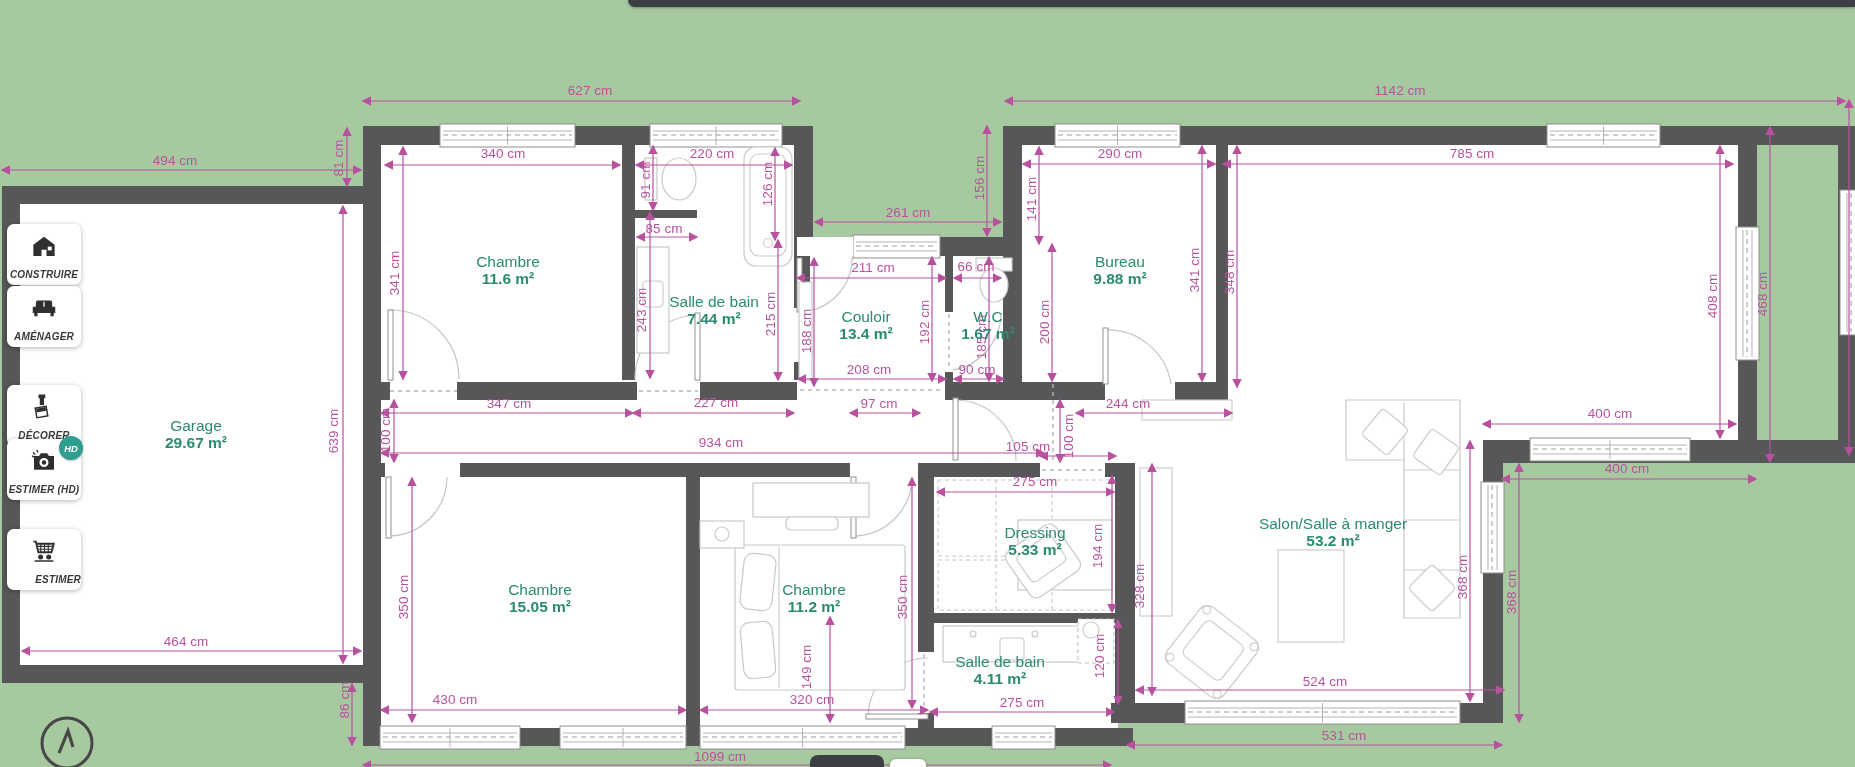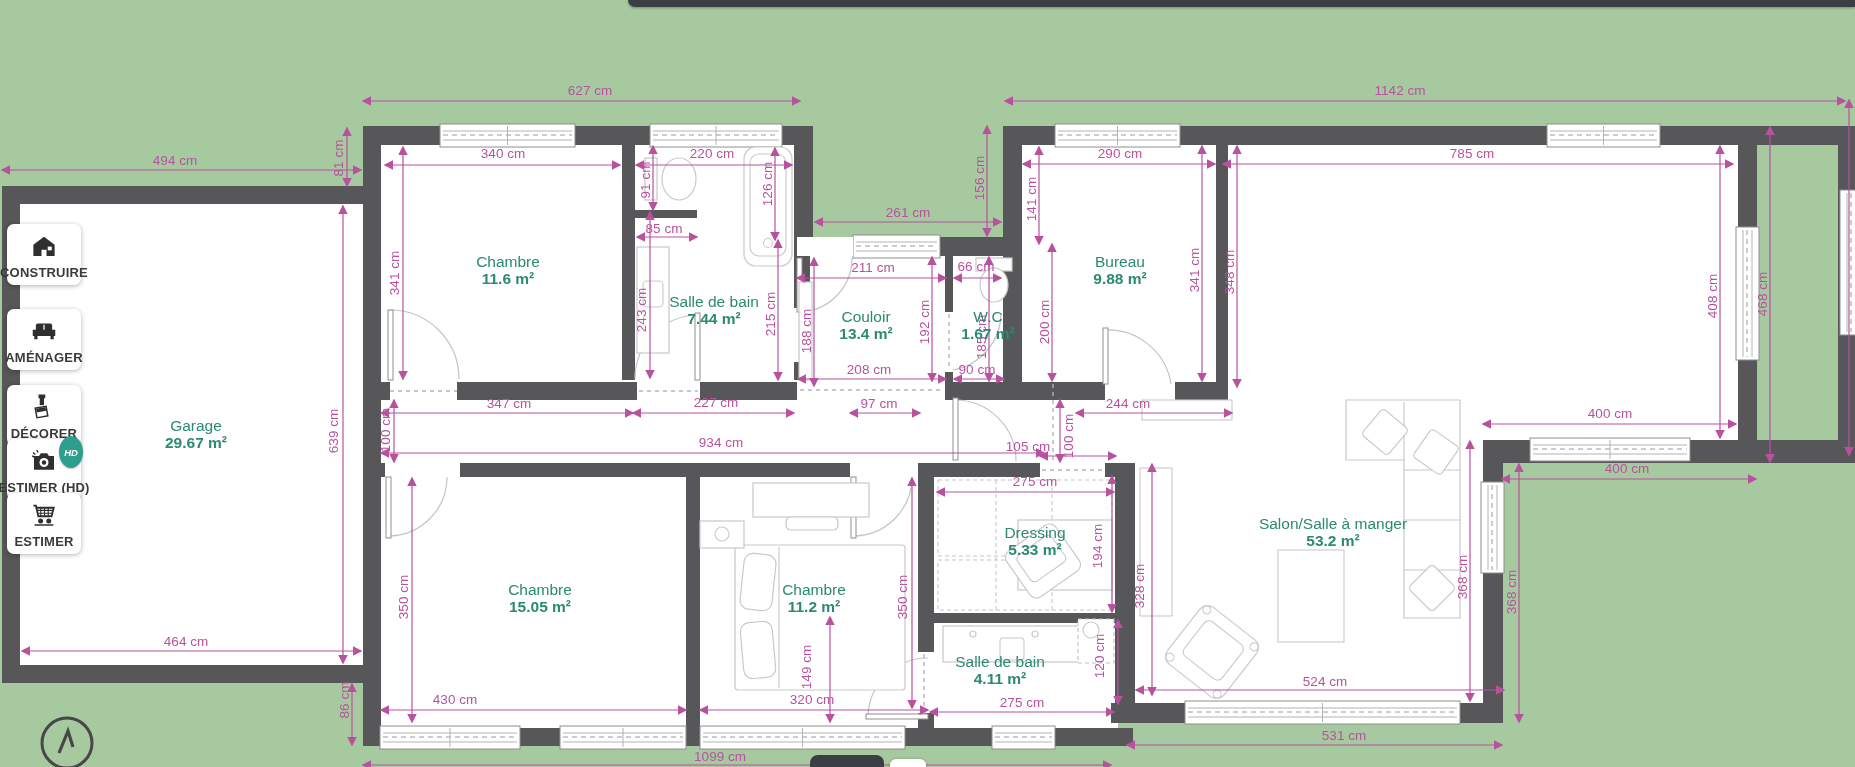--- a/index.html
+++ b/index.html
@@ -21,22 +21,22 @@
   .dim{stroke:var(--pink,#b8529f);stroke-width:1.2;fill:none;}
   .dimt{fill:var(--pink,#b8529f);font-size:13.5px;}
   .roomn{fill:var(--green,#2b8a71);font-size:15.5px;}
   .rooma{fill:var(--green,#2b8a71);font-size:15.5px;font-weight:bold;}
   
   .sbtn{position:absolute;left:7px;width:74px;height:61px;background:#fff;border-radius:7px;
         box-shadow:0 1px 5px rgba(0,0,0,.3);display:flex;flex-direction:column;align-items:center;
         justify-content:flex-end;padding-bottom:5px;box-sizing:border-box;cursor:pointer;}
   .sicon{position:absolute;top:7px;left:50%;transform:translateX(-50%);width:30px;height:30px;}
   .sicon svg{position:static;width:30px;height:30px;}
-  .slabel{font-size:13px;font-weight:bold;color:#3a3a3a;letter-spacing:.2px;white-space:nowrap;}
-  .hd-badge{position:absolute;top:-3px;right:-2px;width:24px;height:32px;border-radius:50%;
+  .slabel{font-size:10px;font-weight:bold;color:#3a3a3a;letter-spacing:.2px;white-space:nowrap;font-style:italic;}
+  .hd-badge{position:absolute;top:-3px;right:-2px;width:24px;height:24px;border-radius:50%;
         background:var(--teal,#2e9e8f);color:#fff;font-size:9.5px;font-style:italic;font-weight:bold;
         display:flex;align-items:center;justify-content:center;box-shadow:0 1px 2px rgba(0,0,0,.25);}
   #topbar{position:absolute;left:628px;top:0;width:1227px;height:7px;background:#3b3e43;
         border-bottom-left-radius:8px;box-shadow:0 1px 3px rgba(0,0,0,.3);}
   #compass{position:absolute;left:38px;top:714px;width:58px;height:58px;cursor:pointer;}
   #pill-dark{position:absolute;left:810px;top:755px;width:74px;height:14px;background:#3b3e43;
         border-radius:8px 8px 0 0;}
   #pill-light{position:absolute;left:890px;top:759px;width:36px;height:10px;background:#fff;
         border-radius:6px 6px 0 0;box-shadow:0 0 3px rgba(0,0,0,.25);}
 </style>
@@ -403,21 +403,21 @@
 
   <div id="topbar"></div>
   <div id="sidebar">
       <div class="sbtn" style="top: 224px;">
     <span class="sicon"><svg viewBox="0 0 24 24">
             <path d="M3.5 20V11L12 4.5 20.5 11v9H14v-5h-4v5z" fill="#2f2f2f"></path>
             <rect x="15" y="12.5" width="3.2" height="3" fill="#fff"></rect>
           </svg></span>
     <span class="slabel">CONSTRUIRE</span>
   </div>
-      <div class="sbtn" style="top: 309px; align-items: center;">
+      <div class="sbtn" style="top: 286px; align-items: center;">
     <span class="sicon"><svg viewBox="0 0 24 24">
             <rect x="5.5" y="6" width="13" height="6" rx="1.5" fill="#2f2f2f"></rect>
             <path d="M3 11h18v5H3z" fill="#2f2f2f"></path>
             <rect x="4.2" y="16" width="2.6" height="2.6" fill="#2f2f2f"></rect>
             <rect x="17.2" y="16" width="2.6" height="2.6" fill="#2f2f2f"></rect>
             <line x1="12" y1="7" x2="12" y2="11" stroke="#fff"></line>
           </svg></span>
     <span class="slabel">AMÉNAGER</span>
   </div>
       <div class="sbtn" style="top: 385px;">
@@ -435,21 +435,21 @@
       <div class="sbtn" style="top: 439.4px;">
     <span class="sicon"><svg viewBox="0 0 24 24">
             <path d="M4 8h4l1.5-2.2h5L16 8h4v11H4z" fill="#2f2f2f"></path>
             <circle cx="12" cy="13.2" r="3.6" fill="#fff"></circle>
             <circle cx="12" cy="13.2" r="1.8" fill="#2f2f2f"></circle>
             <path d="M3.2 5.2l1.8 1.6M6.2 3.2l1 1.9M2.5 8l2 .8" stroke="#2f2f2f" stroke-width="1.1"></path>
           </svg></span>
     <span class="slabel">ESTIMER (HD)</span>
   <span class="hd-badge">HD</span>
       </div>
-      <div class="sbtn" style="top: 493px;">
+      <div class="sbtn" style="top: 529px; align-items: flex-end;">
     <span class="sicon"><svg viewBox="0 0 24 24" fill="none" stroke="#2f2f2f">
             <path d="M3.5 4.5h2l2 8.5h10.5l1.8-6.8H6" stroke-width="1.5"></path>
             <path d="M7 8.3h12.2M7.6 10.6h11" stroke-width=".9"></path>
             <path d="M9.4 6.2v6.8M12.4 6.2v6.8M15.4 6.2v6.8" stroke-width=".9"></path>
             <circle cx="9.3" cy="16.8" r="1.5" fill="#2f2f2f"></circle>
             <circle cx="15.8" cy="16.8" r="1.5" fill="#2f2f2f"></circle>
             <path d="M4.5 20h15" stroke-width="1.2"></path>
           </svg></span>
     <span class="slabel">ESTIMER</span>
   </div>

